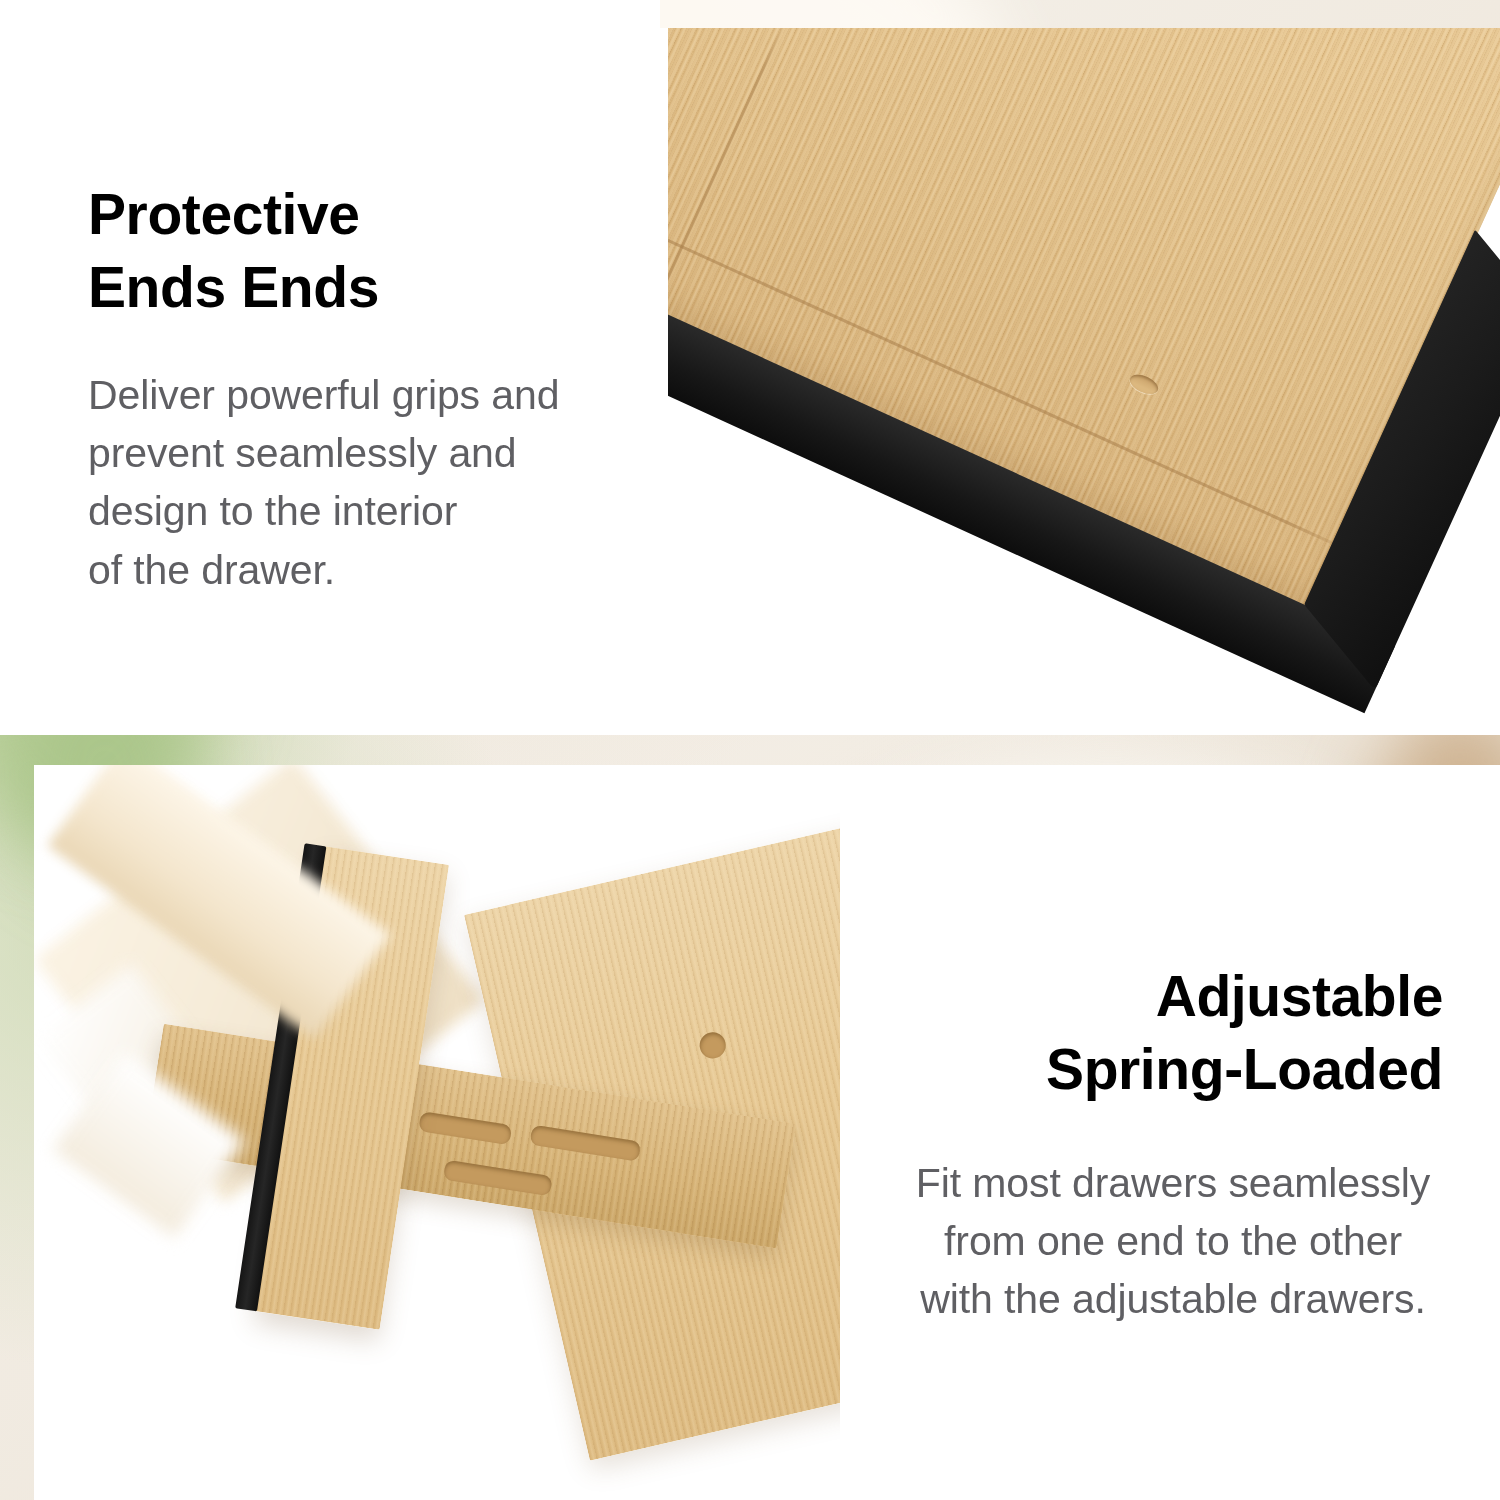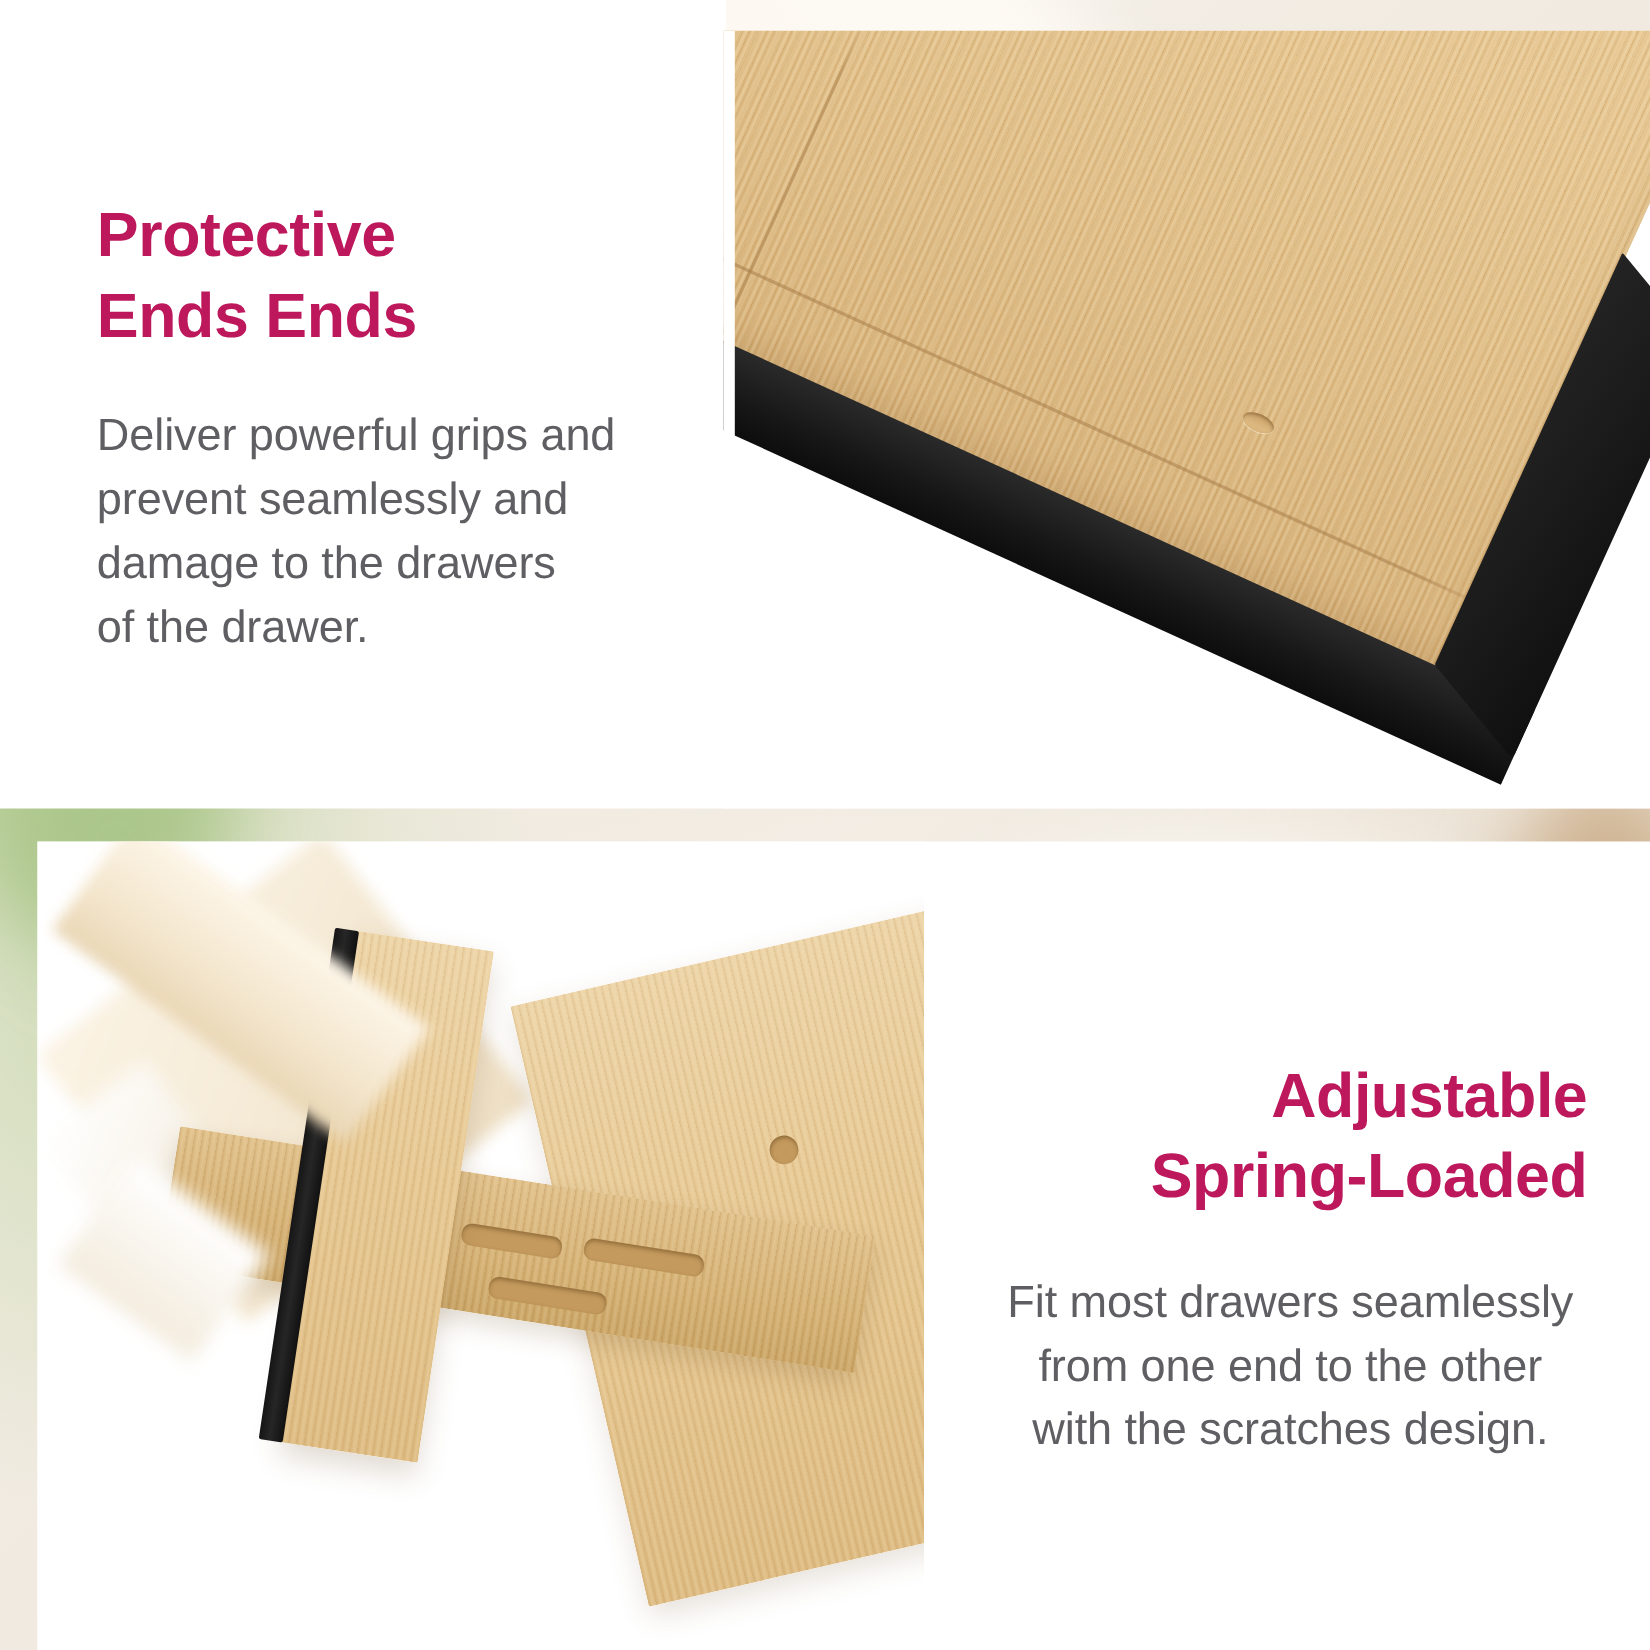--- a/index.html
+++ b/index.html
@@ -193,21 +193,21 @@
   .hole {
     position: absolute;
     border-radius: 50%;
     background: #c49a5e;
     box-shadow: inset 0 2px 4px rgba(110,76,32,0.6);
   }
 
   
   .text-block { position: absolute; }
   .headline {
-    color: #be185d;
+    color: #000000;
     font-weight: 700;
     font-size: 57px;
     line-height: 1.28;
     letter-spacing: -0.4px;
   }
   .body-copy {
     color: #5f5f63;
     font-size: 41px;
     line-height: 1.42;
     letter-spacing: -0.1px;
@@ -290,30 +290,30 @@
   </div>
 
   <div class="text-block tb-top-left">
     <div class="headline">
       <div>Protective</div>
       <div>Ends Ends</div>
     </div>
     <div class="body-copy">
       <div>Deliver powerful grips and</div>
       <div>prevent seamlessly and</div>
-      <div>damage to the drawers</div>
+      <div>design to the interior</div>
       <div>of the drawer.</div>
     </div>
   </div>
 
   <div class="text-block tb-bottom-right">
     <div class="headline">
       <div>Adjustable</div>
       <div>Spring-Loaded</div>
     </div>
     <div class="body-copy">
       <div>Fit most drawers seamlessly</div>
       <div>from one end to the other</div>
-      <div>with the scratches design.</div>
+      <div>with the adjustable drawers.</div>
     </div>
   </div>
 
 </div>
 
 </body></html>

